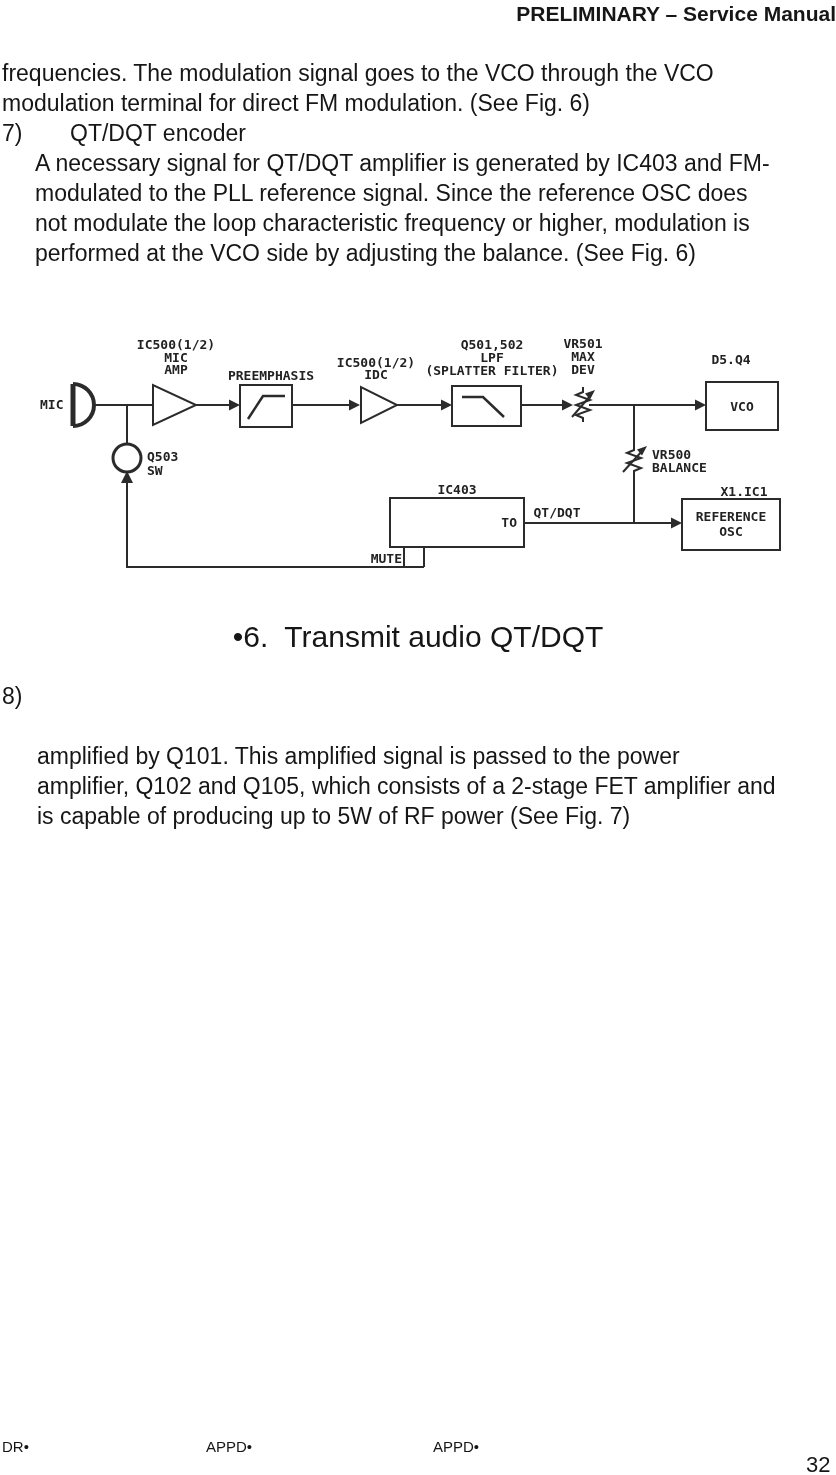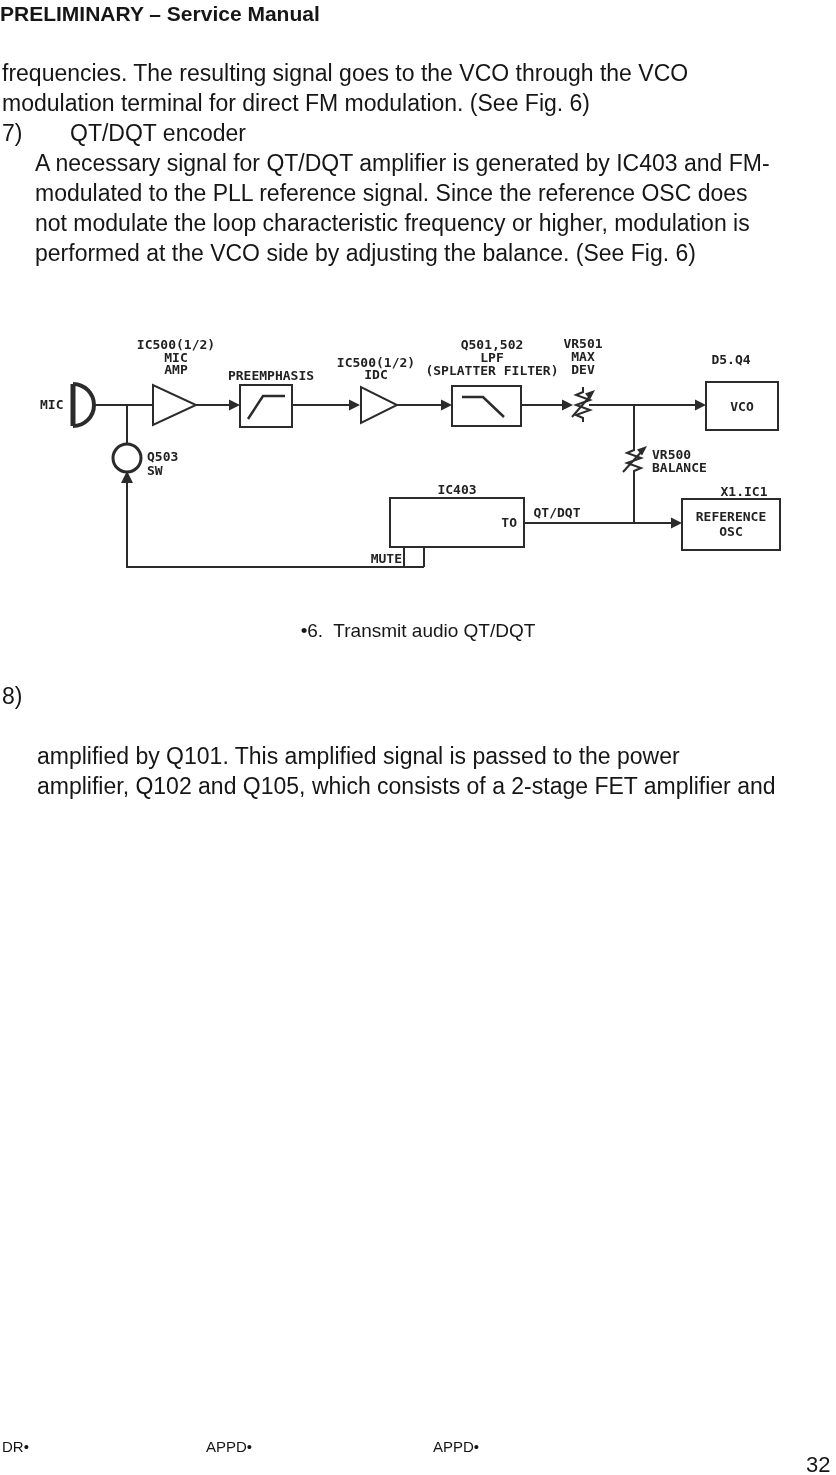--- a/index.html
+++ b/index.html
@@ -1,49 +1,49 @@
 <!DOCTYPE html>
 <html><head>
 <meta charset="utf-8">
 <style>
   html,body{margin:0;padding:0;background:#ffffff;}
   .page{
     position:relative;width:836px;height:1475px;background:#ffffff;
     font-family:"Liberation Sans",sans-serif;color:#161616;overflow:hidden;
   }
   .header{
-    position:absolute;top:2px;left:0;width:836px;text-align:left;
+    position:absolute;top:2px;left:0;width:836px;text-align:right;
     font-size:21px;font-weight:bold;letter-spacing:0px;
   }
   .bl{position:absolute;font-size:23px;line-height:26px;white-space:pre;}
   .num{position:absolute;font-size:23px;}
   .caption{
     position:absolute;top:620px;left:0;width:836px;text-align:center;
-    font-size:19px;white-space:pre;
+    font-size:30px;white-space:pre;
   }
   .footer-item{position:absolute;top:1438px;font-size:15px;}
   .pageno{position:absolute;top:1452px;left:806px;font-size:22px;}
   svg.diagram{position:absolute;top:300px;left:0;}
   svg .lbl{
     font-family:"DejaVu Sans Mono",monospace;font-size:13px;font-weight:bold;fill:#222;
   }
   svg .wire{stroke:#2b2b2b;stroke-width:2;fill:none;}
   svg .box{stroke:#2b2b2b;stroke-width:2;fill:#ffffff;}
   svg .tri{stroke:#2b2b2b;stroke-width:2;fill:#ffffff;}
   svg .ah{fill:#2b2b2b;stroke:none;}
   svg .thick{stroke:#2b2b2b;stroke-width:4;fill:none;}
 </style>
 </head>
 <body>
 
 <div class="page">
 
   <div class="header">PRELIMINARY – Service Manual</div>
 
-  <div class="bl" style="top:60px;left:2px">frequencies. The resulting signal goes to the VCO through the VCO</div>
+  <div class="bl" style="top:60px;left:2px">frequencies. The modulation signal goes to the VCO through the VCO</div>
   <div class="bl" style="top:90px;left:2px">modulation terminal for direct FM modulation. (See Fig. 6)</div>
 
   <div class="num" style="top:120px;left:2px">7)</div>
   <div class="bl" style="top:120px;left:70px">QT/DQT encoder</div>
   <div class="bl" style="top:150px;left:35px">A necessary signal for QT/DQT amplifier is generated by IC403 and FM-</div>
   <div class="bl" style="top:180px;left:35px">modulated to the PLL reference signal. Since the reference OSC does</div>
   <div class="bl" style="top:210px;left:35px">not modulate the loop characteristic frequency or higher, modulation is</div>
   <div class="bl" style="top:240px;left:35px">performed at the VCO side by adjusting the balance. (See Fig. 6)</div>
 
   <svg class="diagram" width="836" height="290" viewBox="0 0 836 290">
@@ -139,19 +139,20 @@
       <polygon class="ah" points="127,171 121,183 133,183"></polygon>
     </g>
     <text class="lbl" x="402" y="263" text-anchor="end">MUTE</text>
   </svg>
 
   <div class="caption">•6.  Transmit audio QT/DQT</div>
 
   <div class="num" style="top:683px;left:2px">8)</div>
   <div class="bl" style="top:743px;left:37px">amplified by Q101. This amplified signal is passed to the power</div>
   <div class="bl" style="top:773px;left:37px">amplifier, Q102 and Q105, which consists of a 2-stage FET amplifier and</div>
+  <div class="bl" style="top:803px;left:37px">is capable of producing up to 5W of RF power (See Fig. 7)</div>
 
   <div class="footer-item" style="left:2px">DR•</div>
   <div class="footer-item" style="left:206px">APPD•</div>
   <div class="footer-item" style="left:433px">APPD•</div>
   <div class="pageno">32</div>
 
 </div>
 
 </body></html>

